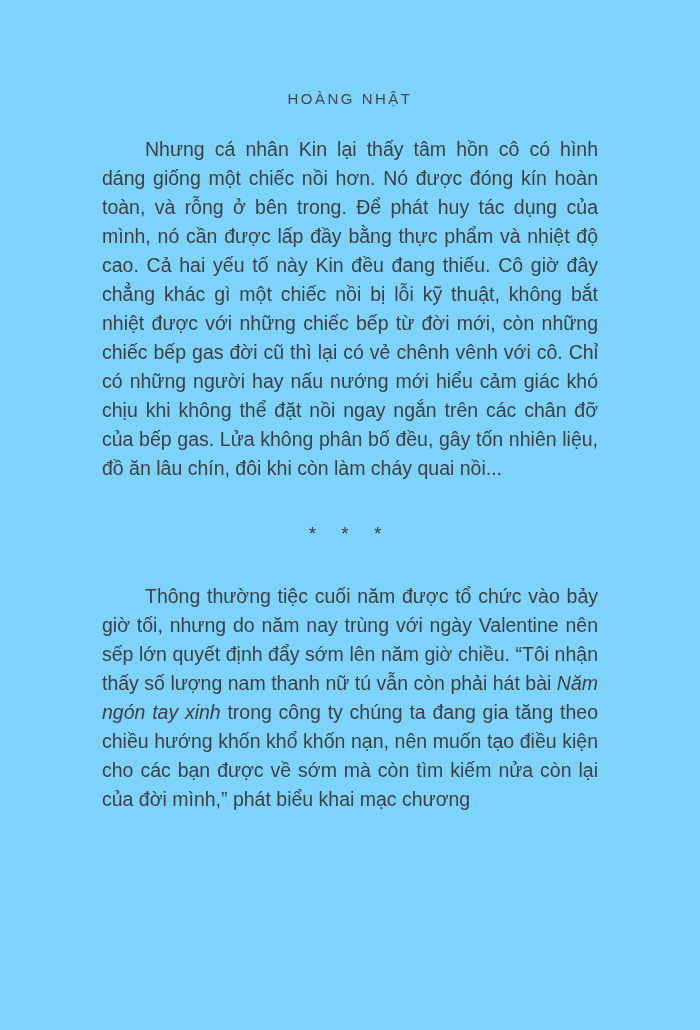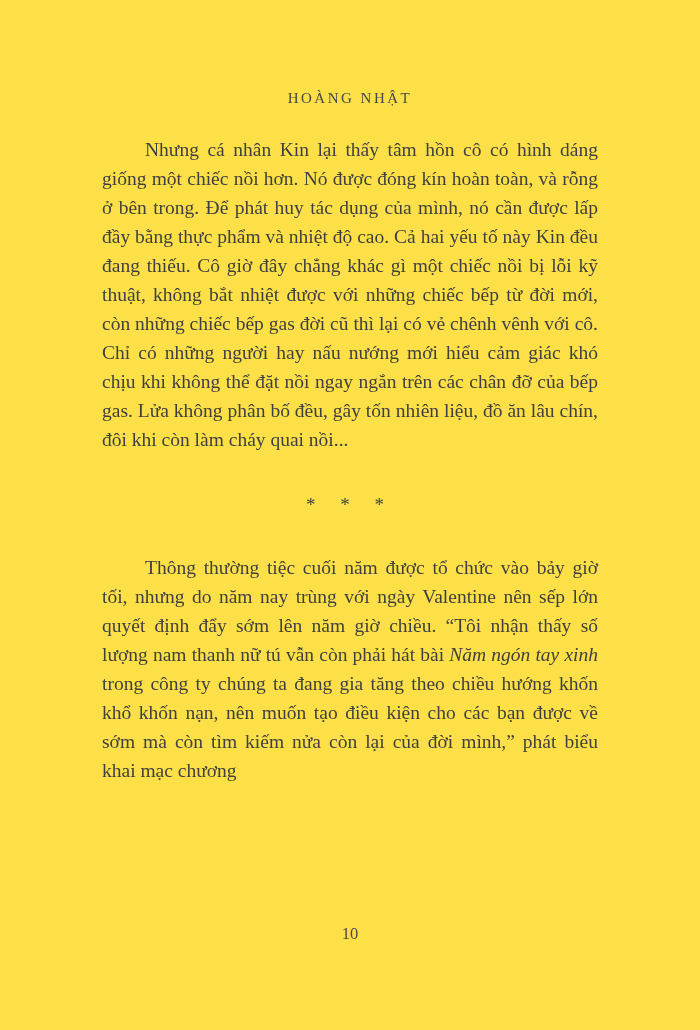--- a/index.html
+++ b/index.html
@@ -4,24 +4,24 @@
 <style>
   html, body {
     margin: 0;
     padding: 0;
     background: #ffffff;
   }
   .book-page {
     position: relative;
     width: 700px;
     height: 1030px;
-    background: #fde047;
+    background: #7dd3fc;
     box-sizing: border-box;
     overflow: hidden;
-    font-family: Liberation Serif, serif;
+    font-family: Liberation Sans, sans-serif;
     color: #3f3f3f;
   }
   .running-head {
     padding-top: 90px;
     text-align: center;
     font-size: 15px;
     letter-spacing: 2.5px;
     color: #474747;
   }
   .page-body {
@@ -72,15 +72,14 @@
 
 
     <p class="para indent">Nhưng cá nhân Kin lại thấy tâm hồn cô có hình dáng giống một chiếc nồi hơn. Nó được đóng kín hoàn toàn, và rỗng ở bên trong. Để phát huy tác dụng của mình, nó cần được lấp đầy bằng thực phẩm và nhiệt độ cao. Cả hai yếu tố này Kin đều đang thiếu. Cô giờ đây chẳng khác gì một chiếc nồi bị lỗi kỹ thuật, không bắt nhiệt được với những chiếc bếp từ đời mới, còn những chiếc bếp gas đời cũ thì lại có vẻ chênh vênh với cô. Chỉ có những người hay nấu nướng mới hiểu cảm giác khó chịu khi không thể đặt nồi ngay ngắn trên các chân đỡ của bếp gas. Lửa không phân bố đều, gây tốn nhiên liệu, đồ ăn lâu chín, đôi khi còn làm cháy quai nồi...</p>
 
     <div class="separator">* * *</div>
 
     <p class="para indent"><span>Thông thường tiệc cuối năm được tổ chức vào bảy giờ tối, nhưng do năm nay trùng với ngày Valentine nên sếp lớn quyết định đẩy sớm lên năm giờ chiều. “Tôi nhận thấy số lượng nam thanh nữ tú vẫn còn phải hát bài </span><em>Năm ngón tay xinh</em><span> trong công ty chúng ta đang gia tăng theo chiều hướng khốn khổ khốn nạn, nên muốn tạo điều kiện cho các bạn được về sớm mà còn tìm kiếm nửa còn lại của đời mình,” phát biểu khai mạc chương</span></p>
 
   </main>
 
-  <footer class="page-number">10</footer>
 
 </div>
 
 </body></html>

